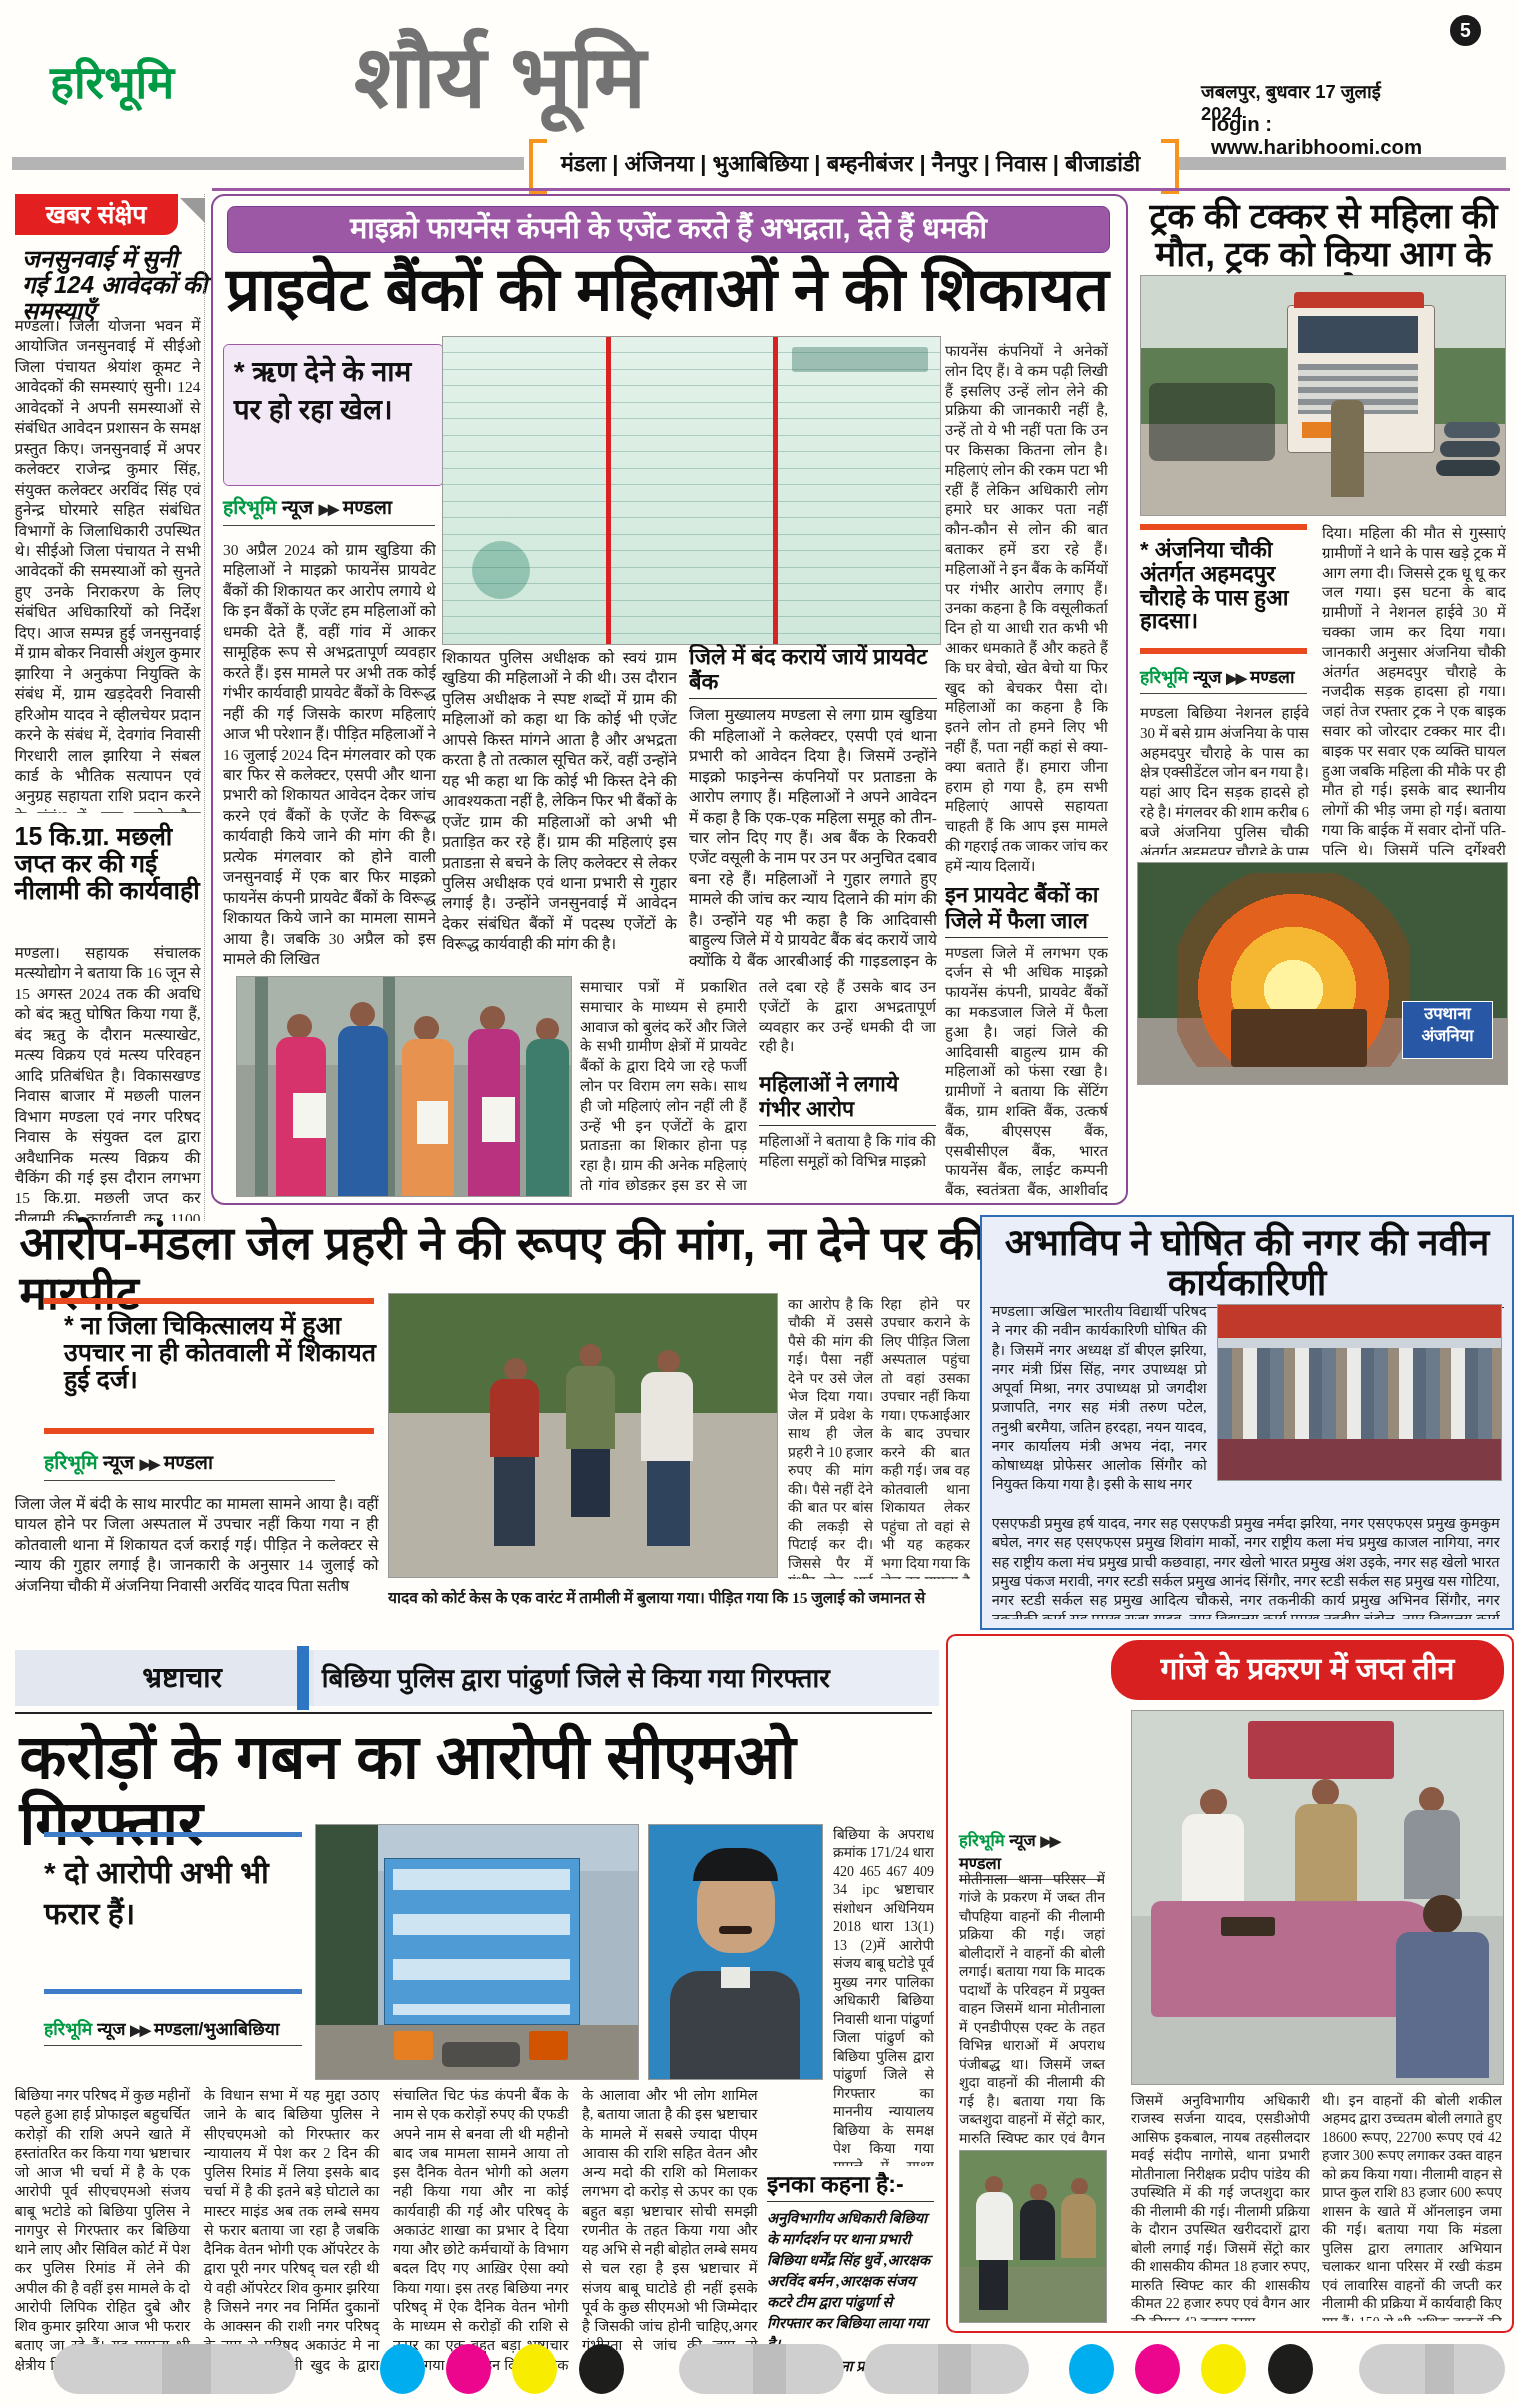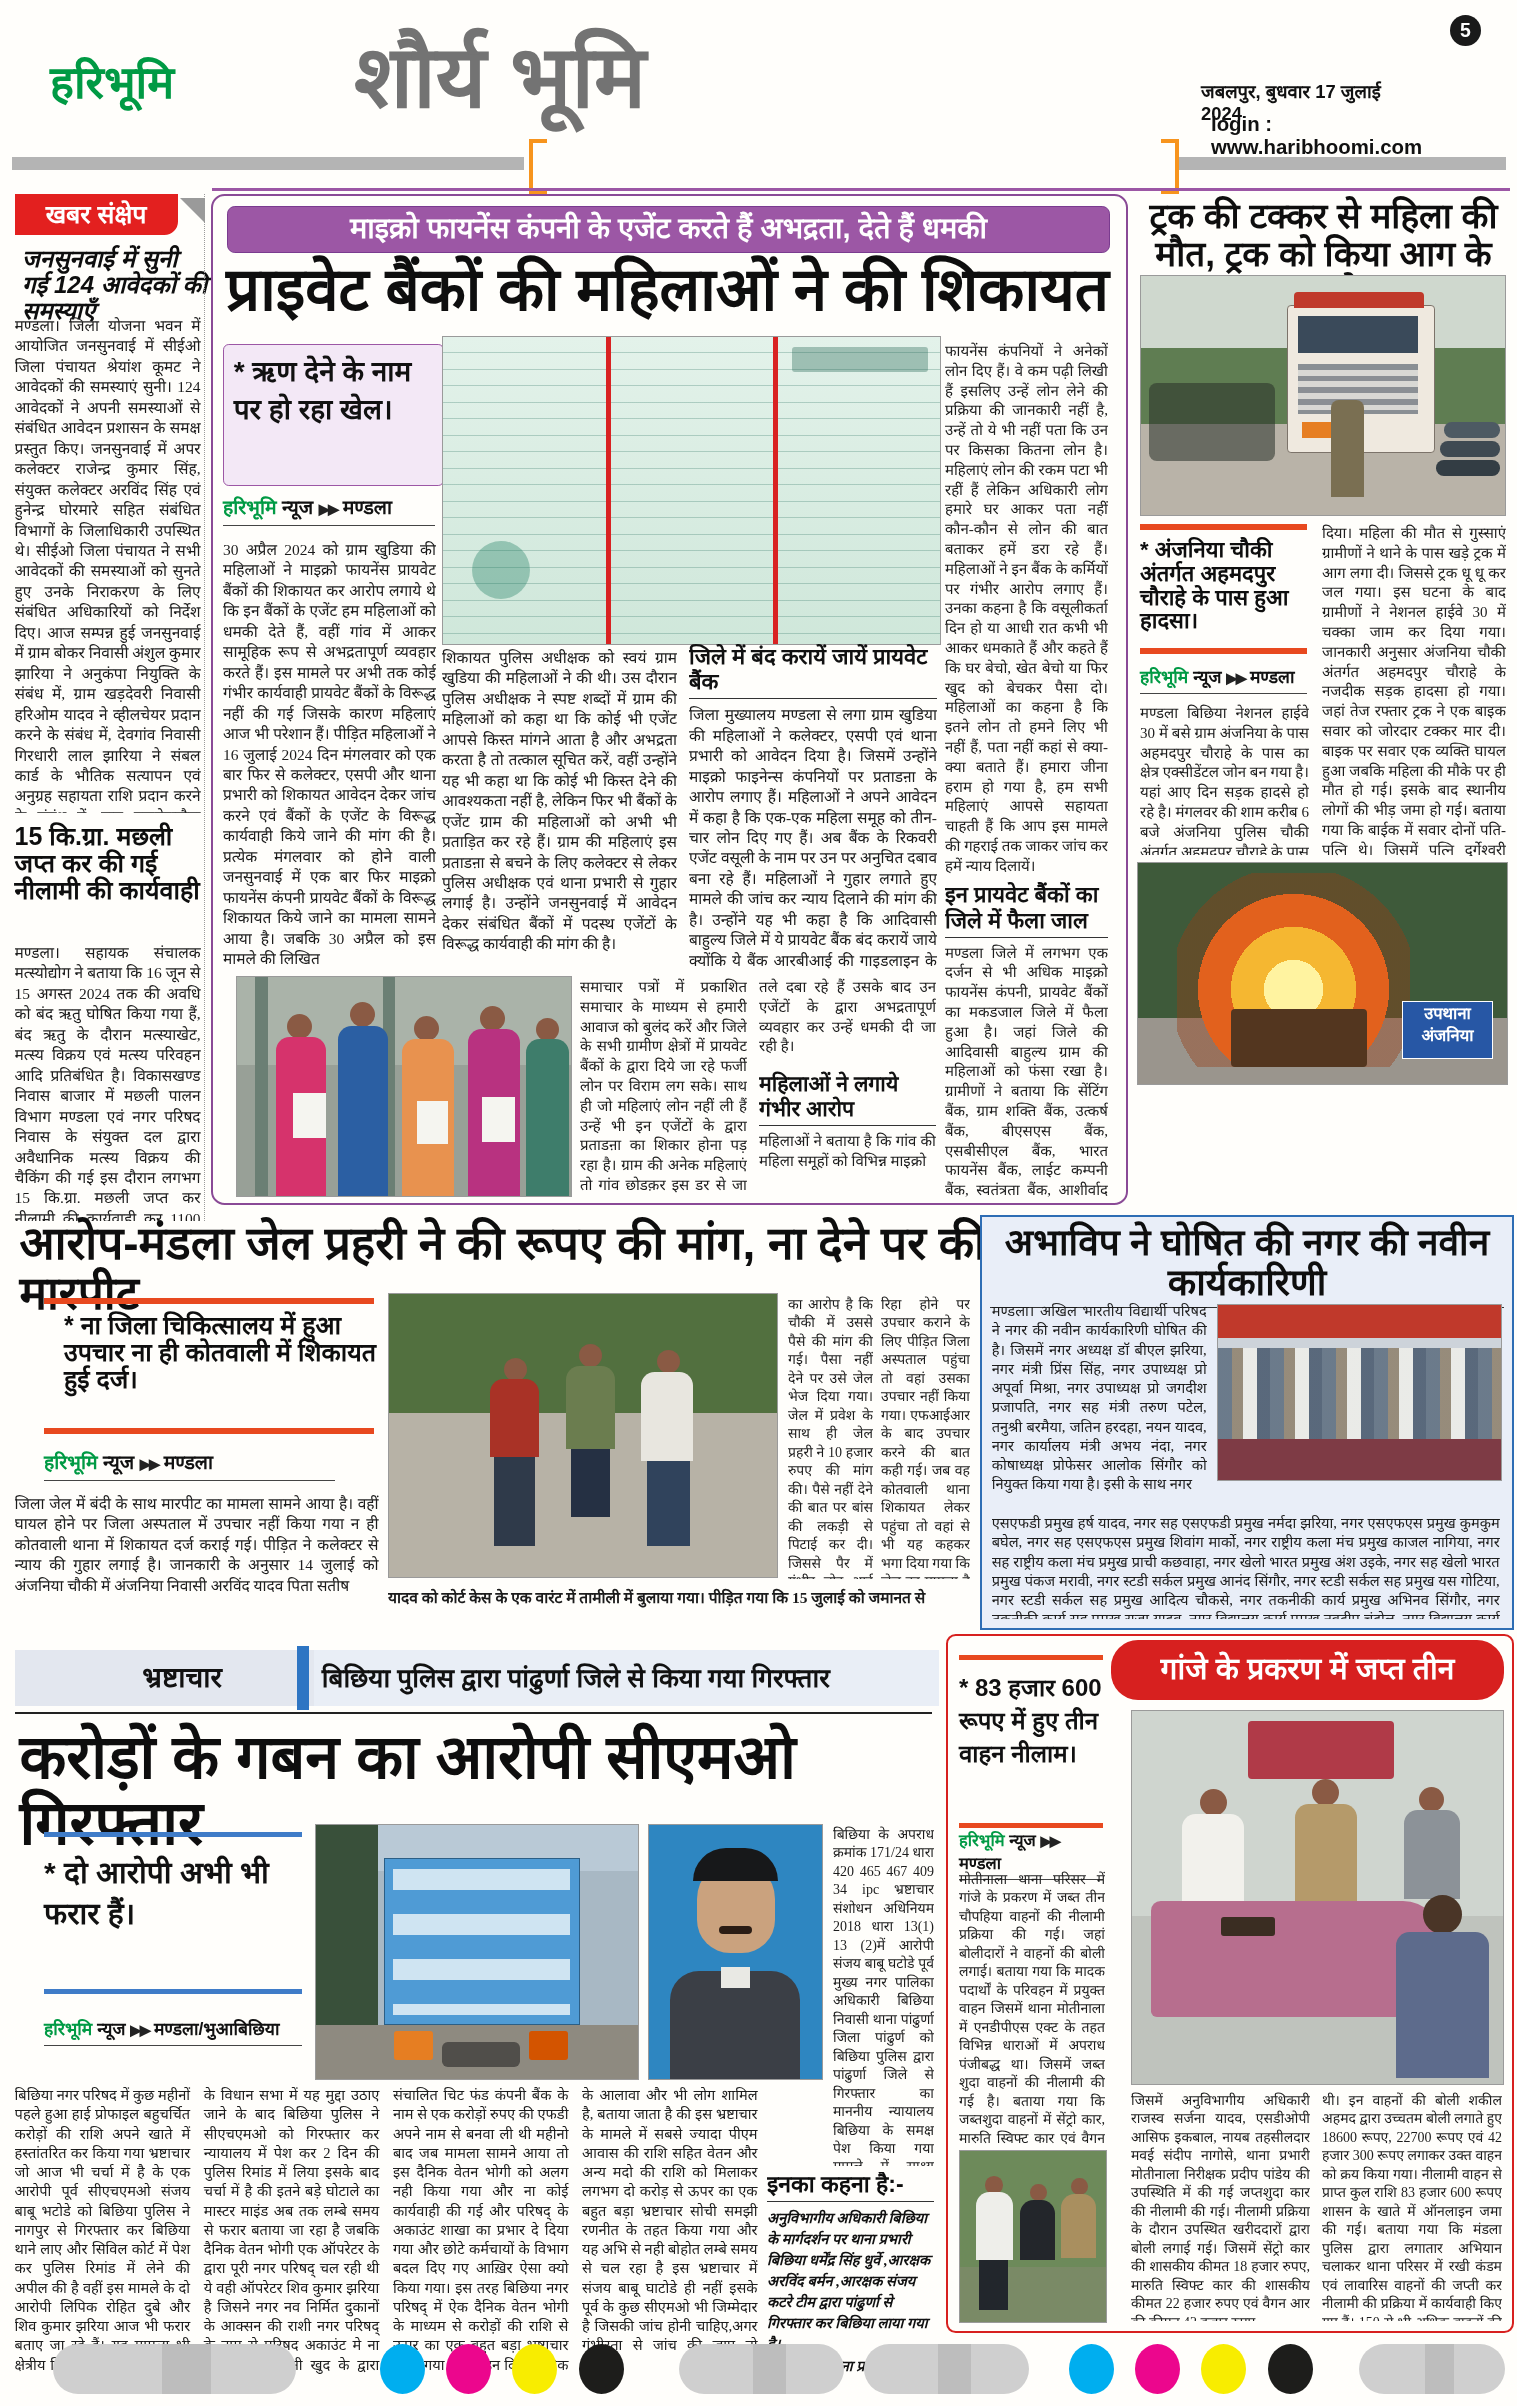--- a/index.html
+++ b/index.html
@@ -30,20 +30,21 @@
   <div class="abs" style="left:50px;top:50px;width:184px;font-size:45px;font-weight:800;color:#009a44;">हरिभूमि</div>
   <div class="abs ctr" style="left:272px;top:17.5px;width:456px;font-size:87px;font-weight:800;color:#737373;line-height:1.35;">शौर्य भूमि</div>
   <div class="abs" style="left:1201px;top:78px;width:204px;font-size:18.4px;font-weight:700;">जबलपुर, बुधवार 17 जुलाई 2024</div>
   <div class="abs" style="left:1211px;top:113px;width:262px;font-size:20.4px;font-weight:700;">login : www.haribhoomi.com</div>
   <div class="abs ctr" style="left:1450px;top:14.6px;width:31px;height:31px;border-radius:50%;background:#1a1a1a;color:#fff;font-size:19.4px;font-weight:700;line-height:31px;">5</div>
 
   <div class="abs" style="left:11.6px;top:157px;width:512px;height:12.6px;background:#b4b4b4;"></div>
   <div class="abs" style="left:1176px;top:157px;width:330px;height:12.6px;background:#b4b4b4;"></div>
   <div class="abs" style="left:529px;top:139px;width:13.6px;height:47px;border-left:4.9px solid #f7941d;border-top:4.9px solid #f7941d;border-bottom:4.9px solid #f7941d;"></div>
   <div class="abs" style="left:1161px;top:139px;width:13.6px;height:47px;border-right:4.9px solid #f7941d;border-top:4.9px solid #f7941d;border-bottom:4.9px solid #f7941d;"></div>
+  <div class="abs ctr" style="left:545px;top:147px;width:611px;font-size:22px;font-weight:800;">मंडला | अंजिनया | भुआबिछिया | बम्हनीबंजर | नैनपुर | निवास | बीजाडांडी</div>
   <div class="abs" style="left:212px;top:188px;width:1298px;height:2.9px;background:#9c57a5;"></div>
 
   <div class="abs" style="left:14.6px;top:194px;width:163px;height:41px;background:#e3201f;color:#fff;font-size:25px;font-weight:800;text-align:center;line-height:41px;border-radius:0 0 13.6px 0;">खबर संक्षेप</div>
   <div class="abs" style="left:180px;top:198px;width:0;height:0;border-left:25px solid transparent;border-top:25px solid #9a9a9a;"></div>
   <div class="abs hl" style="left:22px;top:246px;width:186px;font-size:24px;font-style:italic;">जनसुनवाई में सुनी गई 124 आवेदकों की समस्याएँ</div>
   <div class="abs bd" style="left:14.6px;top:316px;width:186px;height:497px;font-size:15.5px;">मण्डला। जिला योजना भवन में आयोजित जनसुनवाई में सीईओ जिला पंचायत श्रेयांश कूमट ने आवेदकों की समस्याएं सुनी। 124 आवेदकों ने अपनी समस्याओं से संबंधित आवेदन प्रशासन के समक्ष प्रस्तुत किए। जनसुनवाई में अपर कलेक्टर राजेन्द्र कुमार सिंह, संयुक्त कलेक्टर अरविंद सिंह एवं हुनेन्द्र घोरमारे सहित संबंधित विभागों के जिलाधिकारी उपस्थित थे। सीईओ जिला पंचायत ने सभी आवेदकों की समस्याओं को सुनते हुए उनके निराकरण के लिए संबंधित अधिकारियों को निर्देश दिए। आज सम्पन्न हुई जनसुनवाई में ग्राम बोकर निवासी अंशुल कुमार झारिया ने अनुकंपा नियुक्ति के संबंध में, ग्राम खड़देवरी निवासी हरिओम यादव ने व्हीलचेयर प्रदान करने के संबंध में, देवगांव निवासी गिरधारी लाल झारिया ने संबल कार्ड के भौतिक सत्यापन एवं अनुग्रह सहायता राशि प्रदान करने के संबंध में, ग्राम बकछेरादौना निवासी रामनाथ ने जमीन से कब्जा छुड़वाने के संबंध में, साथ ही जनसुनवाई में अगल-अलग विषयों से संबंधित आवेदन प्रस्तुत किए गए।</div>
   <div class="abs hl" style="left:14.6px;top:823px;width:186px;font-size:25px;">15 कि.ग्रा. मछली जप्त कर की गई नीलामी की कार्यवाही</div>
   <div class="abs bd" style="left:14.6px;top:943px;width:186px;height:278px;font-size:15.5px;">मण्डला। सहायक संचालक मत्स्योद्योग ने बताया कि 16 जून से 15 अगस्त 2024 तक की अवधि को बंद ऋतु घोषित किया गया हैं, बंद ऋतु के दौरान मत्स्याखेट, मत्स्य विक्रय एवं मत्स्य परिवहन आदि प्रतिबंधित है। विकासखण्ड निवास बाजार में मछली पालन विभाग मण्डला एवं नगर परिषद निवास के संयुक्त दल द्वारा अवैधानिक मत्स्य विक्रय की चैकिंग की गई इस दौरान लगभग 15 कि.ग्रा. मछली जप्त कर नीलामी की कार्यवाही कर 1100 रूपए शासन मद में जमा कराई गई है।</div>
   <div class="abs" style="left:204px;top:194px;width:0;height:1027px;border-left:1.9px dotted #9b9b9b;"></div>
 
@@ -218,21 +219,20 @@
   <div class="abs bd" style="left:14.6px;top:2086px;width:743px;height:307px;font-size:14.6px;column-count:4;column-gap:13.6px;">बिछिया नगर परिषद में कुछ महीनों पहले हुआ हाई प्रोफाइल बहुचर्चित करोड़ों की राशि अपने खाते में हस्तांतरित कर किया गया भ्रष्टाचार जो आज भी चर्चा में है के एक आरोपी पूर्व सीएचएमओ संजय बाबू भटोडे को बिछिया पुलिस ने नागपुर से गिरफ्तार कर बिछिया थाने लाए और सिविल कोर्ट में पेश कर पुलिस रिमांड में लेने की अपील की है वहीं इस मामले के दो आरोपी लिपिक रोहित दुबे और शिव कुमार झरिया आज भी फरार बताए जा रहे हैं। यह मामला भी क्षेत्रीय विधायक नारायण सिंह पट्टा के विधान सभा में यह मुद्दा उठाए जाने के बाद बिछिया पुलिस ने सीएचएमओ को गिरफ्तार कर न्यायालय में पेश कर 2 दिन की पुलिस रिमांड में लिया इसके बाद चर्चा में है की इतने बड़े घोटाले का मास्टर माइंड अब तक लम्बे समय से फरार बताया जा रहा है जबकि दैनिक वेतन भोगी एक ऑपरेटर के द्वारा पूरी नगर परिषद् चल रही थी ये वही ऑपरेटर शिव कुमार झरिया है जिसने नगर नव निर्मित दुकानों के आक्सन की राशी नगर परिषद् के नाम से परिषद अकाउंट मे ना जमा करके अपनी खुद के द्वारा संचालित चिट फंड कंपनी बैंक के नाम से एक करोड़ों रुपए की एफडी अपने नाम से बनवा ली थी महीनो बाद जब मामला सामने आया तो इस दैनिक वेतन भोगी को अलग नही किया गया और ना कोई कार्यवाही की गई और परिषद् के अकाउंट शाखा का प्रभार दे दिया गया और छोटे कर्मचायों के विभाग बदल दिए गए आख़िर ऐसा क्यो किया गया। इस तरह बिछिया नगर परिषद् में ऐक दैनिक वेतन भोगी के माध्यम से करोड़ों की राशि से ऊपर का एक बहुत बड़ा भ्रष्टाचार किया गया जिसने इन दिनों लिपिक के आलावा और भी लोग शामिल है, बताया जाता है की इस भ्रष्टाचार के मामले में सबसे ज्यादा पीएम आवास की राशि सहित वेतन और अन्य मदो की राशि को मिलाकर लगभग दो करोड़ से ऊपर का एक बहुत बड़ा भ्रष्टाचार सोची समझी रणनीत के तहत किया गया और यह अभि से नही बोहोत लम्बे समय से चल रहा है इस भ्रष्टाचार में संजय बाबू घाटोडे ही नहीं इसके पूर्व के कुछ सीएमओ भी जिम्मेदार है जिसकी जांच होनी चाहिए,अगर गंभीरता से जांच की जाए तो अनेक चौंकाने वाले मामले सामने आएंगे, थाना</div>
 
   <div class="abs" style="left:767px;top:2172px;width:167px;height:221px;overflow:hidden;">
     <div class="hl" style="font-size:23px;border-bottom:1.9px solid #333;padding-bottom:3.9px;margin-bottom:5.8px;">इनका कहना है:-</div>
     <div class="quote" style="font-size:14.6px;">अनुविभागीय अधिकारी बिछिया के मार्गदर्शन पर थाना प्रभारी बिछिया धर्मेंद्र सिंह धुर्वे ,आरक्षक अरविंद बर्मन ,आरक्षक संजय कटरे टीम द्वारा पांढुर्णा से गिरफ्तार कर बिछिया लाया गया है।</div>
     <div class="quote" style="font-size:14.6px;text-align:right;">-थाना प्रभारी बिछिया,</div>
   </div>
 
   <div class="abs" style="left:946px;top:1634px;width:564px;height:695px;border:2.9px solid #d7201f;border-radius:9.7px;"></div>
   <div class="abs ctr" style="left:1111px;top:1640px;width:393px;height:60px;background:#d7201f;border-radius:27px;color:#fff;font-size:30px;font-weight:800;line-height:58px;overflow:hidden;">गांजे के प्रकरण में जप्त तीन चौपहिया वाहन हुए नीलामी</div>
-  <div class="abs" style="left:959px;top:1655px;width:144px;height:153px;border-top:5.8px solid #e8491f;border-bottom:5.8px solid #e8491f;font-size:24px;font-weight:800;padding-top:9.7px;">* 83 हजार 600 रूपए में हुए तीन वाहन नीलाम।</div>
   <div class="abs byline" style="left:959px;top:1828px;width:144px;font-size:16.5px;">
     <span class="brand">हरिभूमि</span>
     <span>न्यूज</span>
     <span class="arr">▶▶</span>
     <span>मण्डला</span>
   </div>
   <div class="abs bd" style="left:959px;top:1871px;width:146px;height:274px;font-size:14px;">मोतीनाला थाना परिसर में गांजे के प्रकरण में जब्त तीन चौपहिया वाहनों की नीलामी प्रक्रिया की गई। जहां बोलीदारों ने वाहनों की बोली लगाई। बताया गया कि मादक पदार्थों के परिवहन में प्रयुक्त वाहन जिसमें थाना मोतीनाला में एनडीपीएस एक्ट के तहत विभिन्न धाराओं में अपराध पंजीबद्ध था। जिसमें जब्त शुदा वाहनों की नीलामी की गई है। बताया गया कि जब्तशुदा वाहनों में सेंट्रो कार, मारुति स्विफ्ट कार एवं वैगन कार की नीलामी राजसात की कार्यवाही संपन्न की गई। विशेष न्यायार्धीश एनडीपीएस मंडला बृजेश गोयल के आदेशानुसार पुलिस अधीक्षक मंडला के मार्गदर्शन में समिति के अध्यक्ष, सदस्य</div>
 
   <div class="abs photo" style="left:1131px;top:1710px;width:371px;height:373px;background:linear-gradient(180deg,#cfd5cf 0 55%,#bfc3bd 55%);">
     <div class="abs" style="left:116px;top:9.7px;width:146px;height:58px;background:#b03a48;border-radius:3.9px;"></div>

